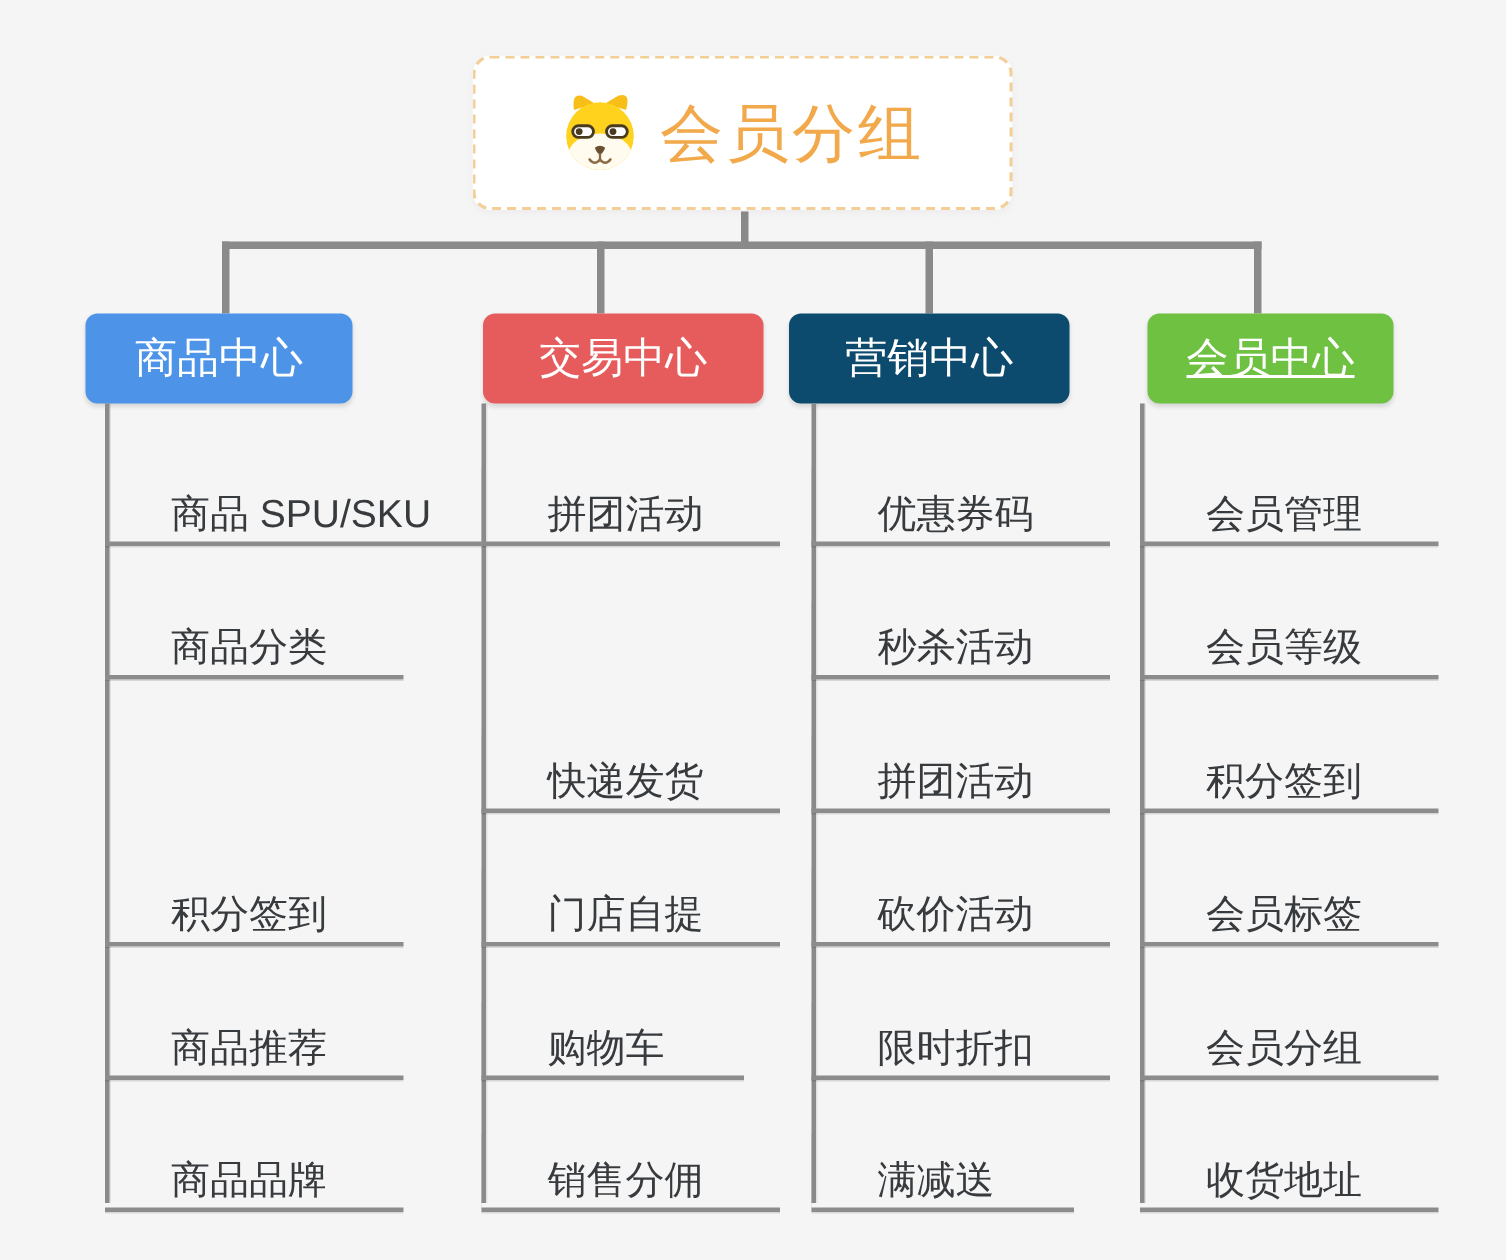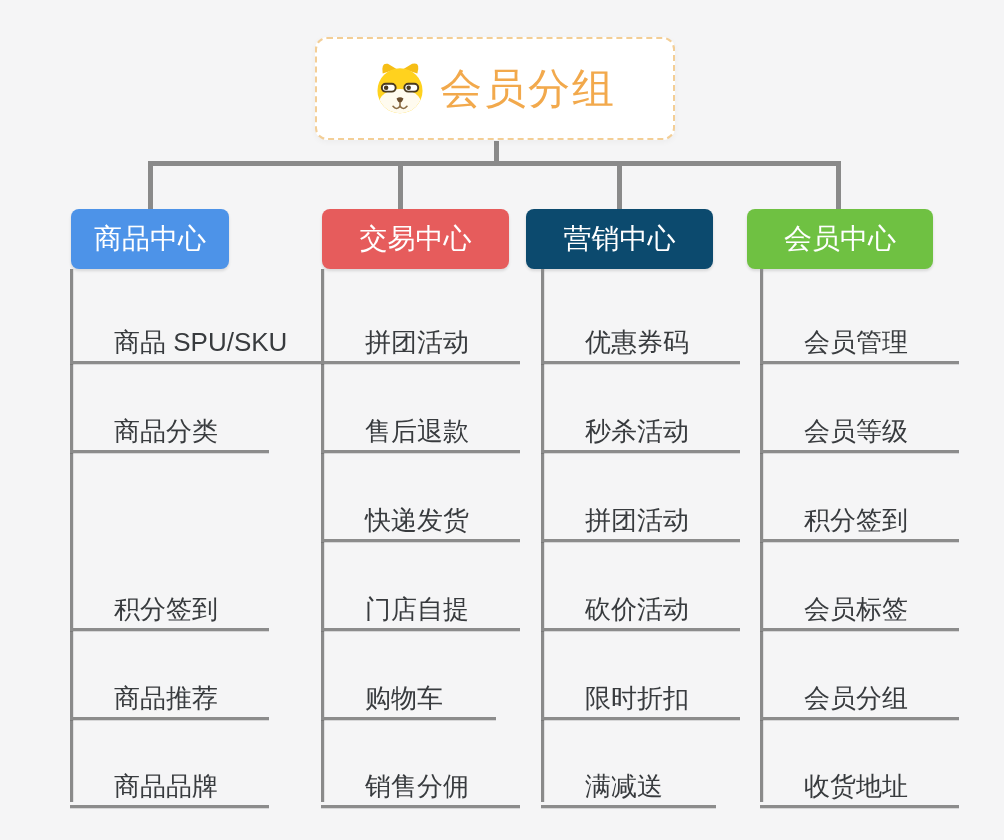--- a/index.html
+++ b/index.html
@@ -26,24 +26,24 @@
     color:#F2A94C;font-size:42px;letter-spacing:2px;line-height:1;
     white-space:nowrap;
   }
   .dog-icon{width:52px;height:56px;flex:0 0 auto;}
   
   .branch{
     position:absolute;top:209px;height:60px;border-radius:8px;
     color:#FFFFFF;font-size:28px;line-height:60px;text-align:center;
     white-space:nowrap;box-shadow:0 2px 3px rgba(0,0,0,0.12);
   }
-  .b0{left:71px;width:158px;background:#4D93E8;}
+  .b0{left:57px;width:178px;background:#4D93E8;}
   .b1{left:307px;width:187px;background:#E65C5C;}
   .b2{left:526px;width:187px;background:#EEA73D;}
-  .b3{left:747px;width:186px;background:#6FC142;}
+  .b3{left:765px;width:164px;background:#6FC142;text-decoration:underline;}
   
   .spine{position:absolute;top:269px;width:3px;height:533px;background:#8A8A8A;
          box-shadow:1px 0 0 rgba(0,0,0,0.08);}
   .c0{left:70px;} .c1{left:321px;} .c2{left:541px;} .c3{left:760px;}
   
   .leaf{
     position:absolute;height:44px;width:155px;
     border-bottom:3px solid #8C8C8C;box-shadow:0 1px 0 rgba(0,0,0,0.12);
     display:flex;align-items:flex-end;
     padding-left:44px;padding-bottom:6px;box-sizing:content-box;
@@ -103,21 +103,20 @@
   <div class="spine c2"></div>
   <div class="spine c3"></div>
 
   <div class="leaf c0 r0 w-xl">商品 SPU/SKU</div>
   <div class="leaf c0 r1">商品分类</div>
   <div class="leaf c0 r3">积分签到</div>
   <div class="leaf c0 r4">商品推荐</div>
   <div class="leaf c0 r5">商品品牌</div>
 
   <div class="leaf c1 r0">拼团活动</div>
-  <div class="leaf c1 r1">售后退款</div>
   <div class="leaf c1 r2">快递发货</div>
   <div class="leaf c1 r3">门店自提</div>
   <div class="leaf c1 r4 w-s">购物车</div>
   <div class="leaf c1 r5">销售分佣</div>
 
   <div class="leaf c2 r0">优惠券码</div>
   <div class="leaf c2 r1">秒杀活动</div>
   <div class="leaf c2 r2">拼团活动</div>
   <div class="leaf c2 r3">砍价活动</div>
   <div class="leaf c2 r4">限时折扣</div>

